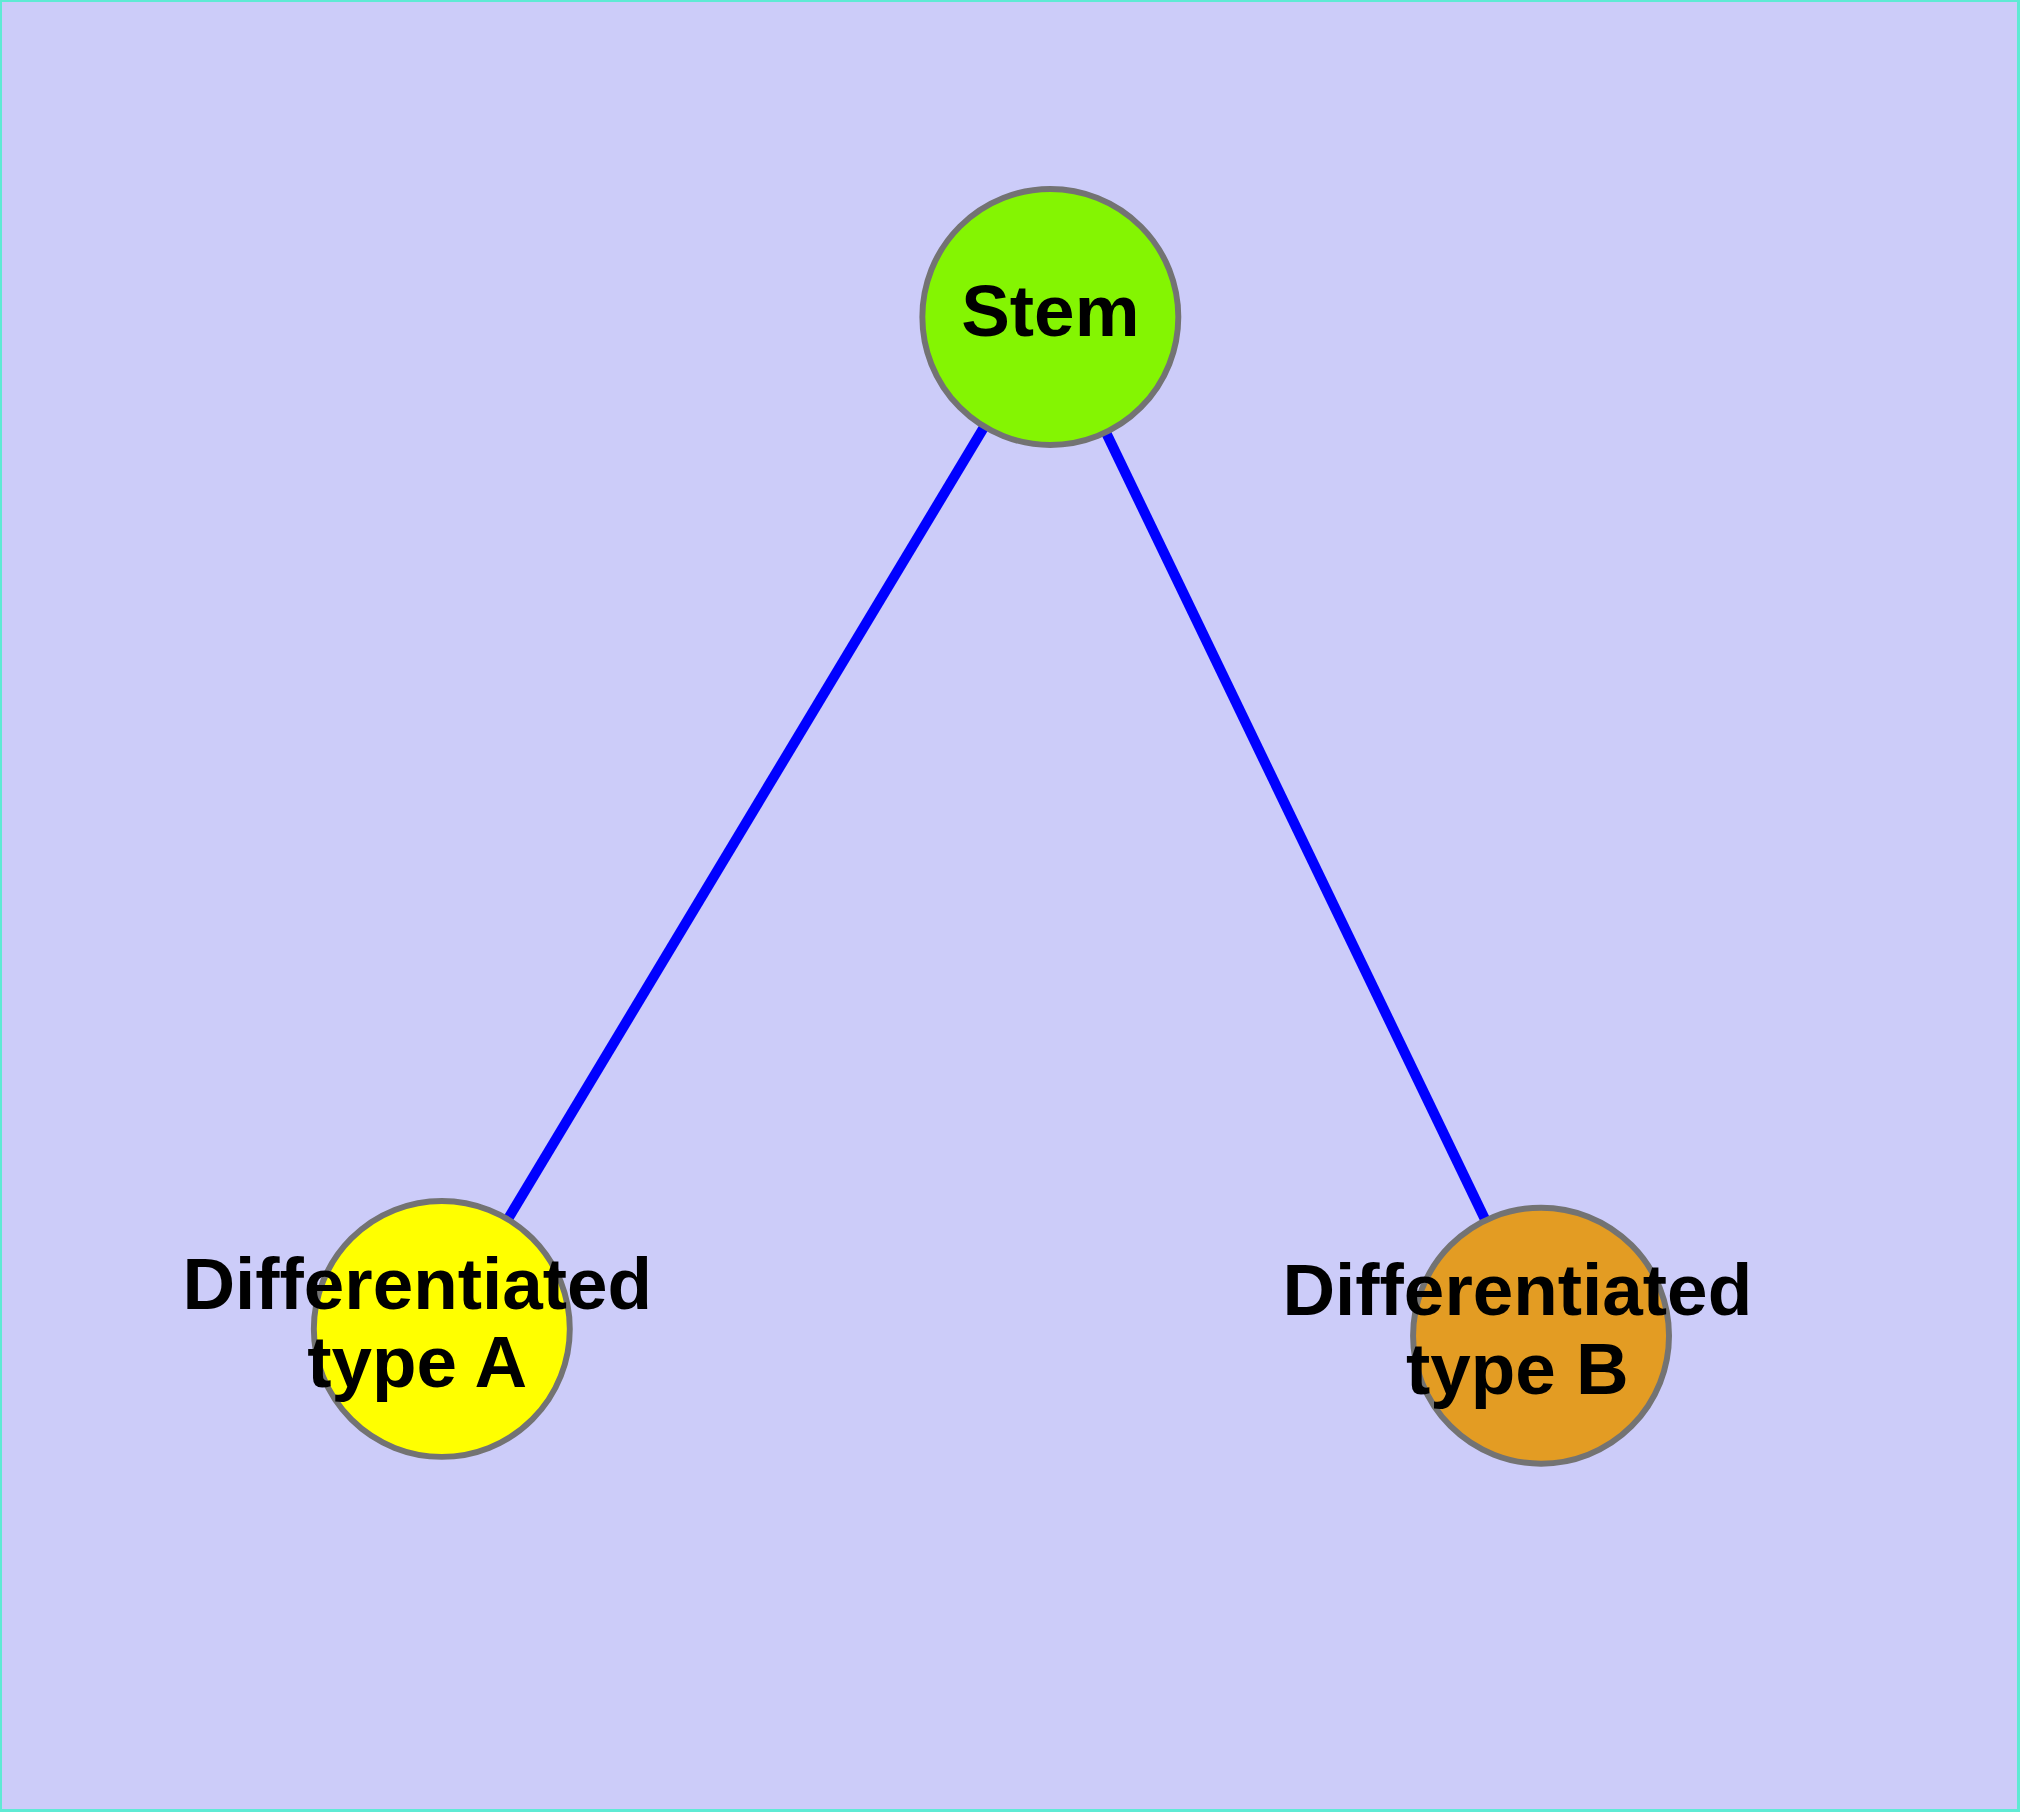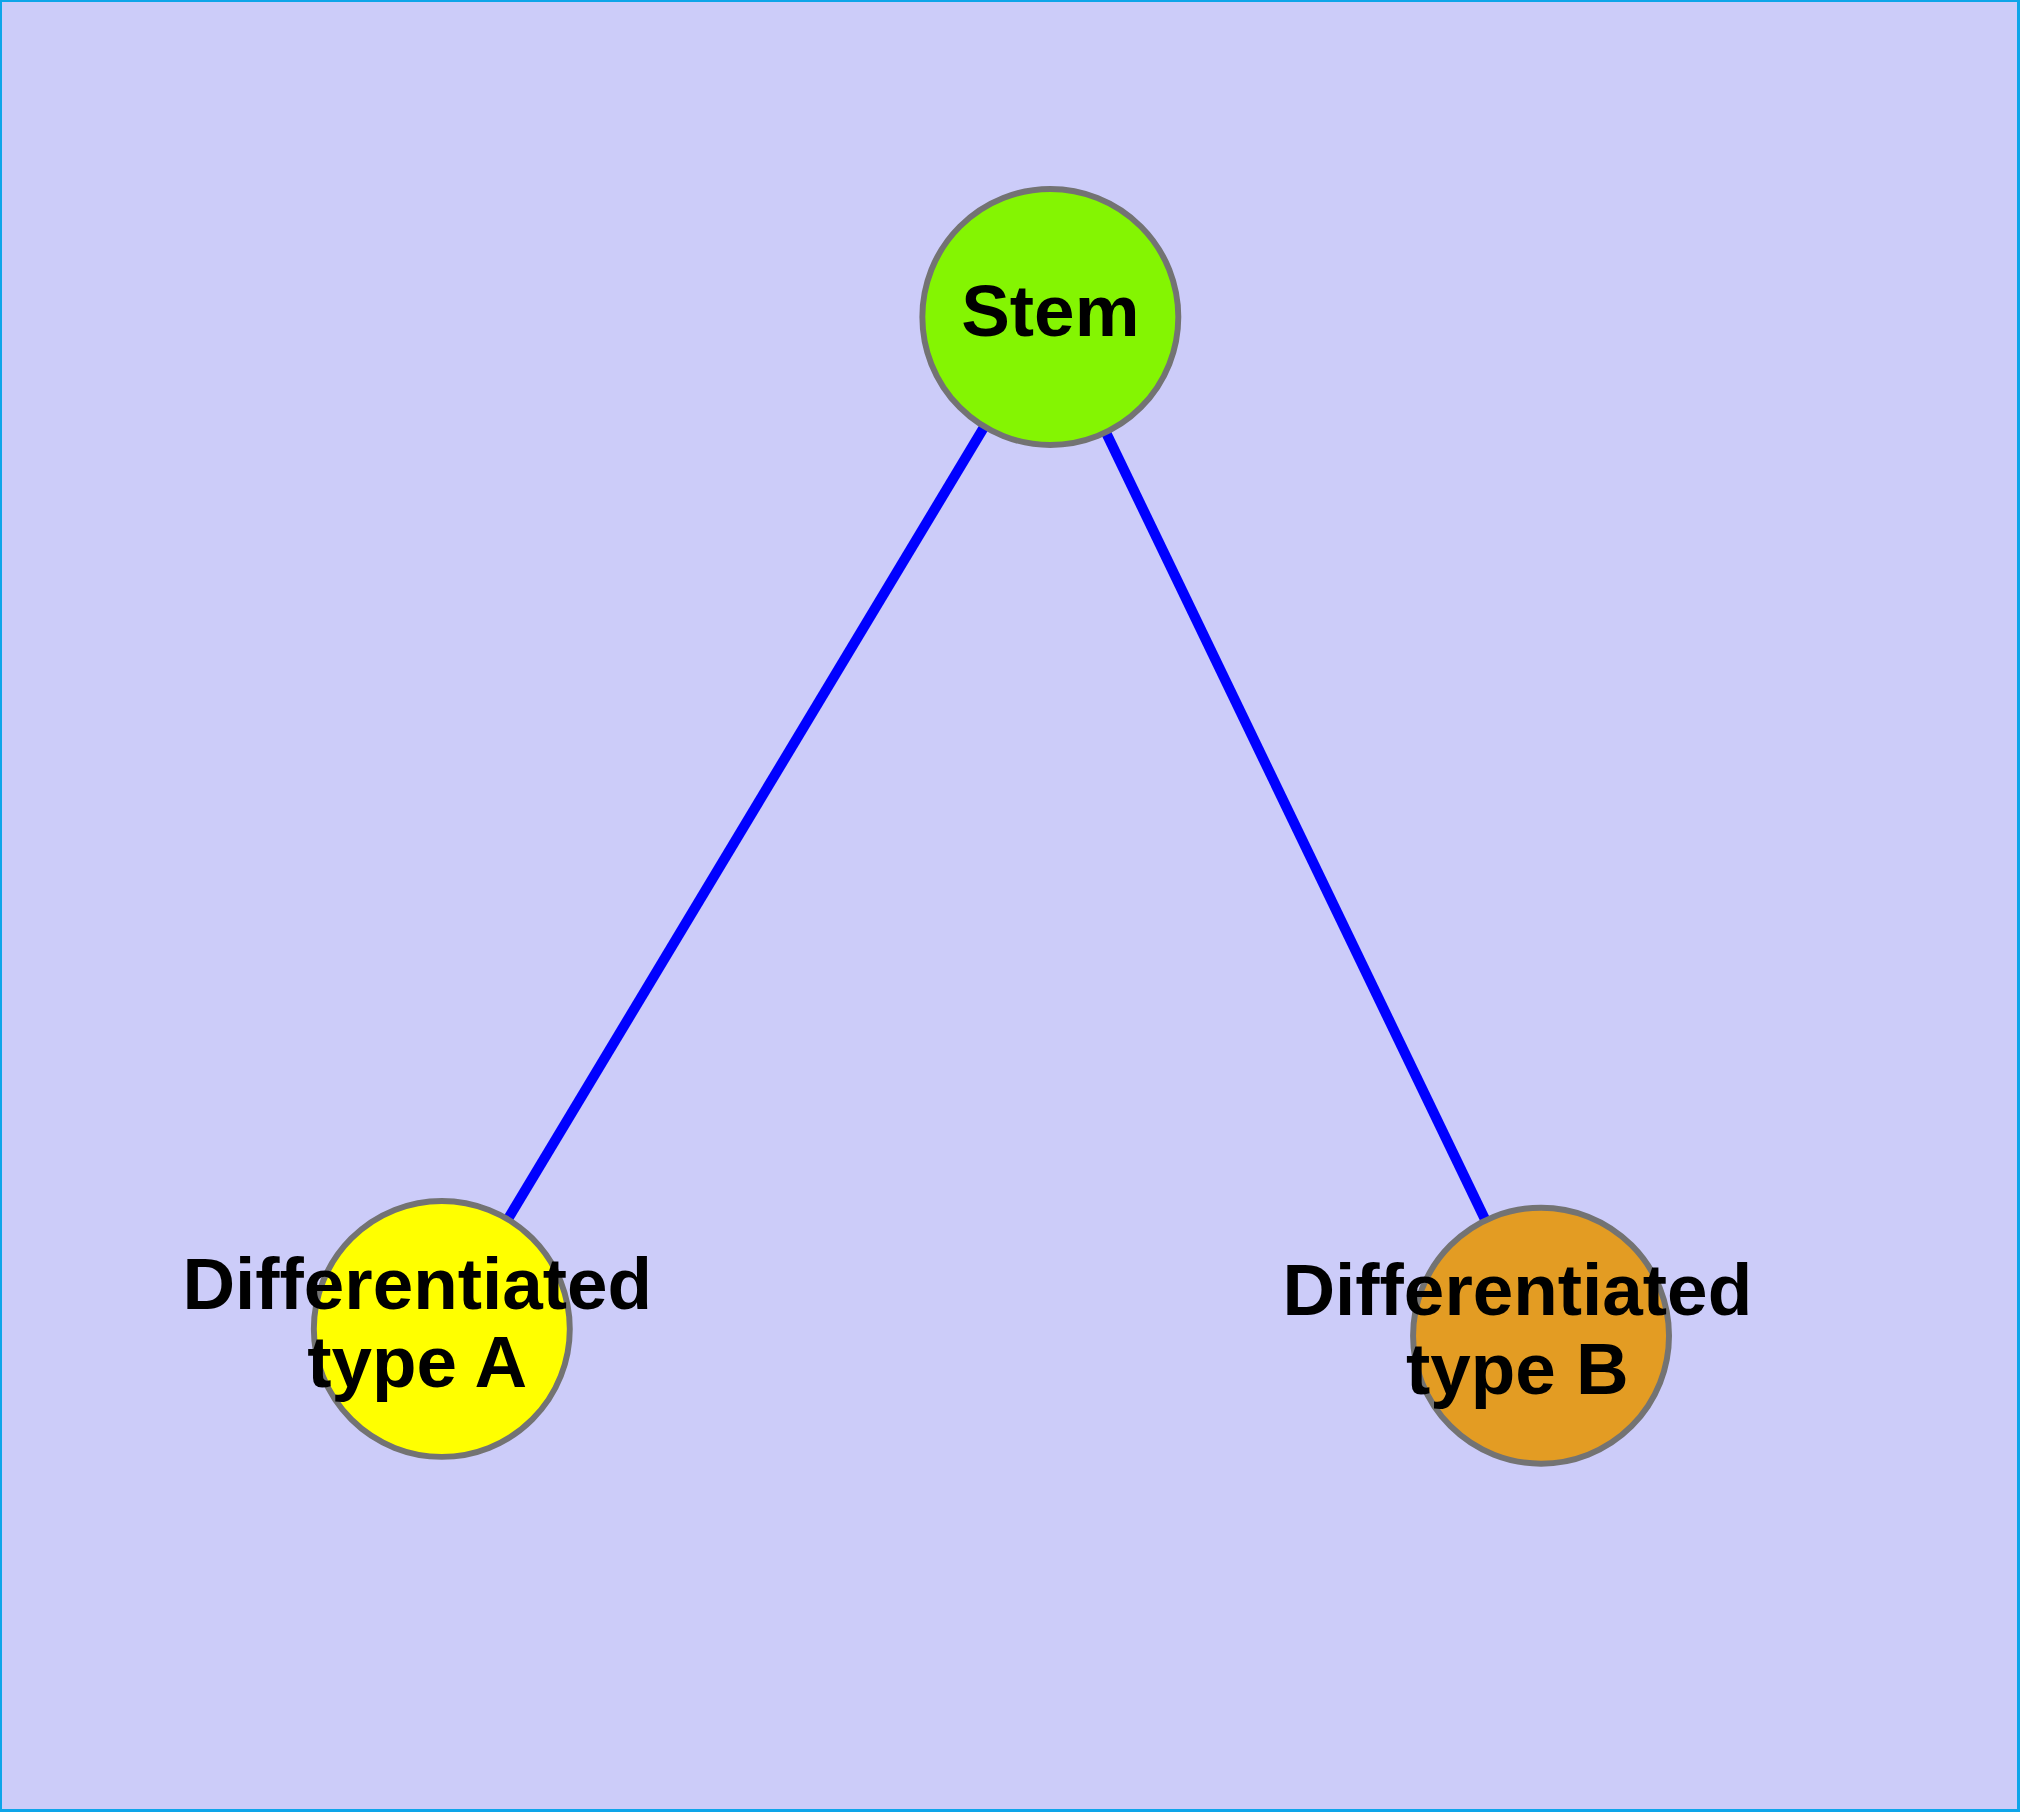--- a/index.html
+++ b/index.html
@@ -4,21 +4,21 @@
 <style>
   html, body {
     margin: 0;
     padding: 0;
     background: #ffffff;
   }
   #canvas {
     position: relative;
     width: 2021px;
     height: 1812px;
-    background: #0ea5e9;
+    background: #5eead4;
     overflow: hidden;
     font-family: "Liberation Sans", sans-serif;
   }
   #plot-background {
     position: absolute;
     left: 1.7px;
     top: 1.7px;
     width: 2015px;
     height: 1807px;
     background: #ccccf9;

